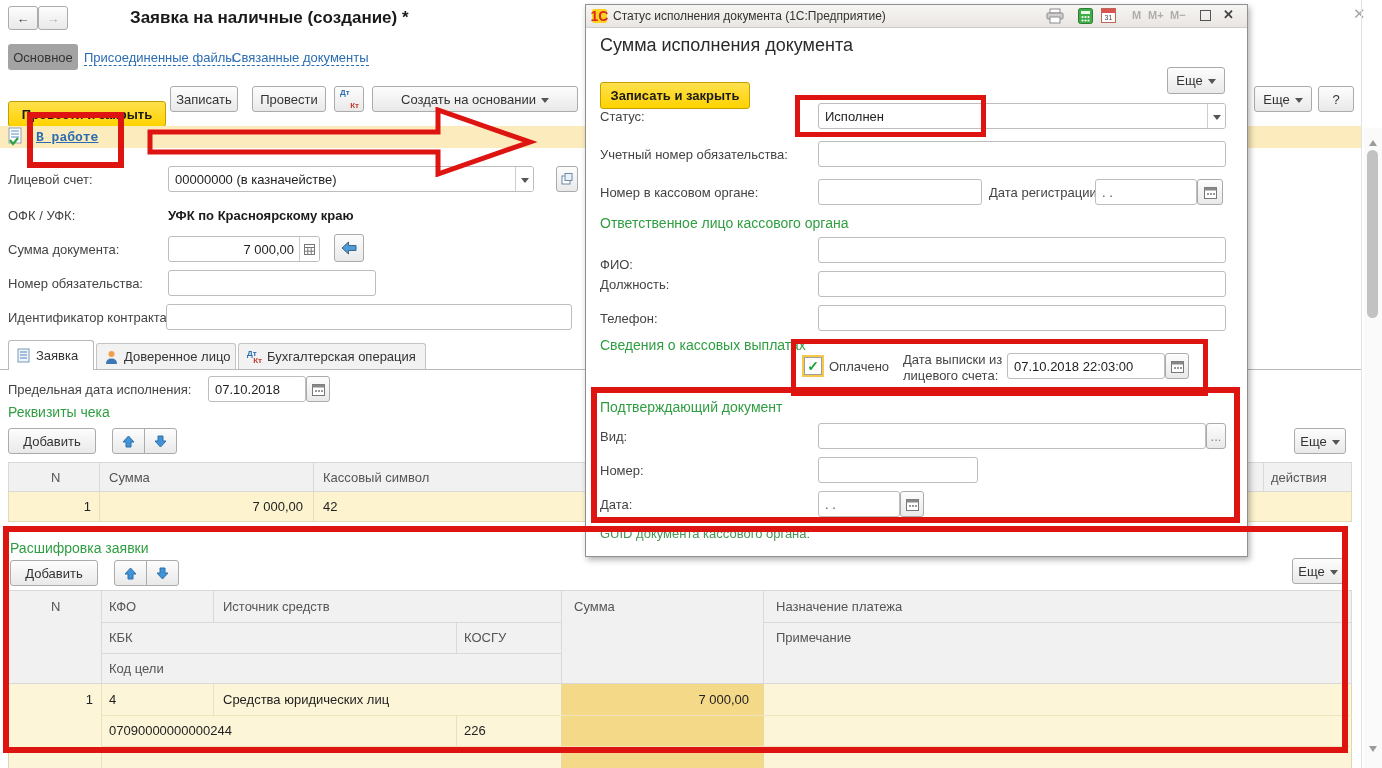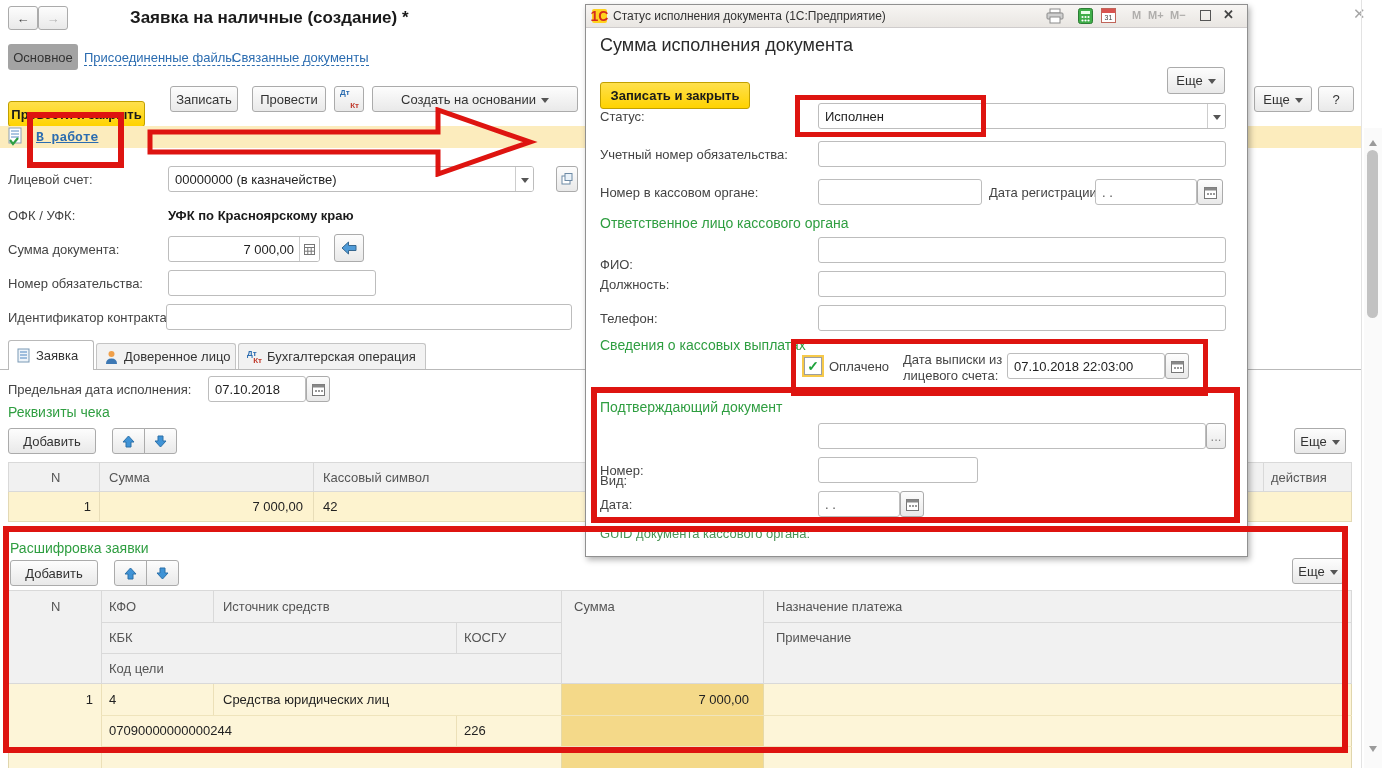--- a/index.html
+++ b/index.html
@@ -44,21 +44,21 @@
   <div class="btn" style="left:38px;top:6px;width:30px;height:24px;">
       <span style="color:#b5b5b5;font-weight:700;">→</span>
     </div>
   <div class="abs" style="left:130px;top:8px;font-size:17px;font-weight:700;color:#1a1a1a;">Заявка на наличные (создание) *</div>
   <div class="abs" style="left:1353px;top:5px;font-size:15px;color:#a5a5a5;">✕</div>
 
   <div class="abs" style="left:8px;top:44px;width:70px;height:26px;background:#a3a3a3;border-radius:3px;display:flex;align-items:center;justify-content:center;color:#333;">Основное</div>
   <div class="abs link" style="left:84px;top:50px;border-bottom:1px dashed #2b6cb0;">Присоединенные файлы</div>
   <div class="abs link" style="left:232px;top:50px;border-bottom:1px dashed #2b6cb0;">Связанные документы</div>
 
-  <div class="btn btn-y" style="left:8px;top:86px;width:137px;height:26px;">
+  <div class="btn btn-y" style="left:8px;top:86px;width:158px;height:26px;">
       <span>Провести и закрыть</span>
     </div>
   <div class="btn" style="left:170px;top:86px;width:68px;height:26px;">
       <span>Записать</span>
     </div>
   <div class="btn" style="left:252px;top:86px;width:74px;height:26px;">
       <span>Провести</span>
     </div>
   <div class="btn" style="left:334px;top:86px;width:30px;height:26px;">
     <span style="position:relative;width:18px;height:18px;">
@@ -375,21 +375,21 @@
           <rect x="0.5" y="1.5" width="12" height="11" fill="#fff" stroke="#777"></rect>
           <rect x="0.5" y="1.5" width="12" height="3" fill="#888"></rect>
           <circle cx="4" cy="8" r="1" fill="#777"></circle>
           <circle cx="7" cy="8" r="1" fill="#777"></circle>
           <circle cx="10" cy="8" r="1" fill="#777"></circle>
         </svg>
       </div>
 
     <div class="green" style="left:14px;top:394px;">Подтверждающий документ</div>
 
-    <div class="lbl" style="left:14px;top:424px;margin-top:44px;">Вид:</div>
+    <div class="lbl" style="left:14px;top:424px;">Вид:</div>
     <div class="input" style="left:232px;top:418px;width:388px;height:26px;"></div>
     <div class="btn" style="left:620px;top:418px;width:20px;height:26px;color:#888;">
         <span>...</span>
       </div>
 
     <div class="lbl" style="left:14px;top:458px;">Номер:</div>
     <div class="input" style="left:232px;top:452px;width:160px;height:26px;">
         <span></span>
       </div>
 

